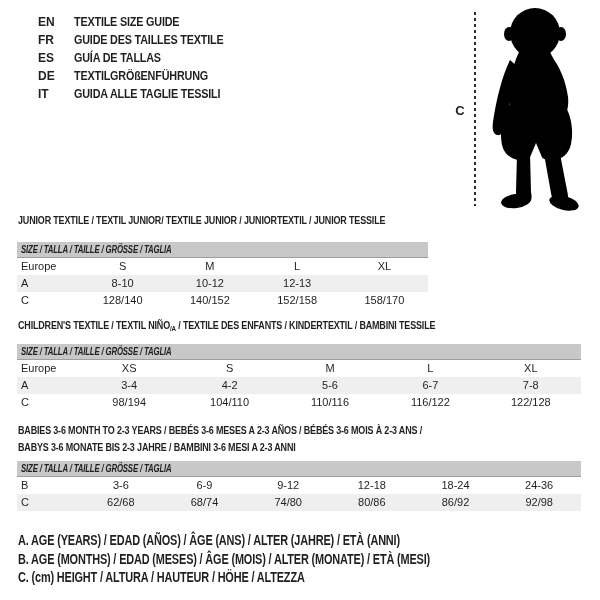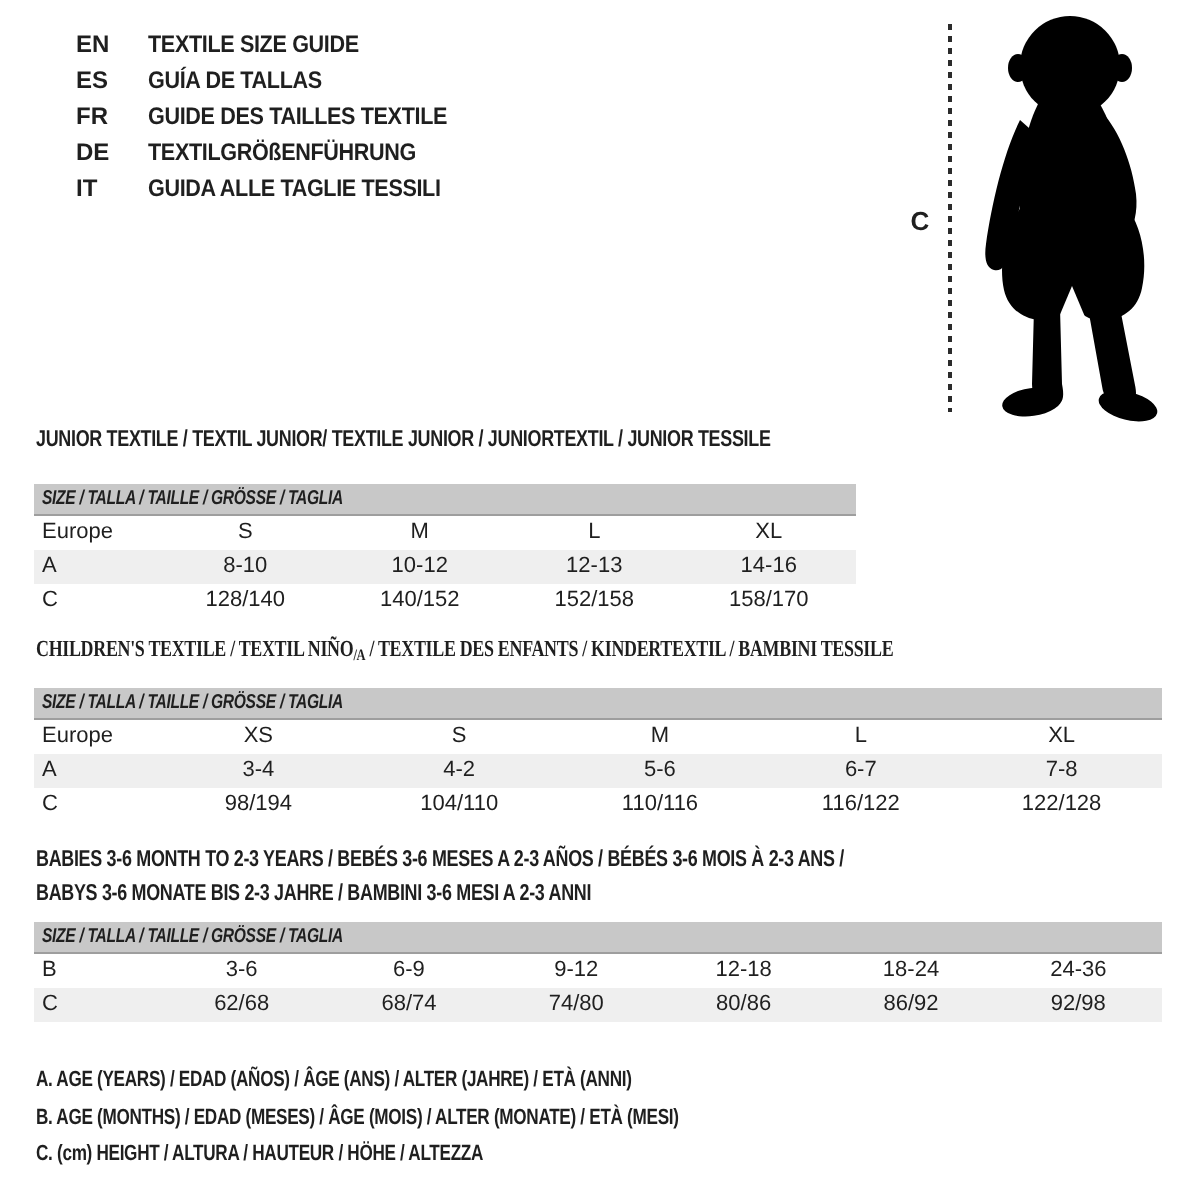--- a/index.html
+++ b/index.html
@@ -39,44 +39,44 @@
   .cols4 .trow{grid-template-columns:62px repeat(4,1fr);}
   .cols5 .trow{grid-template-columns:62px repeat(5,1fr);}
   .cols6 .trow{grid-template-columns:62px repeat(6,1fr);}
   .tcell{text-align:center;overflow:hidden;}
   .tcell.first{text-align:left;padding-left:4px;}
 
   .t-junior{top:242px;width:411px;}
   .t-children{top:344px;width:564px;}
   .t-babies{top:461px;width:564px;}
   .title-junior{top:212px;}
-  .title-children{top:317px;font-family:Liberation Serif, serif;}
+  .title-children{top:317px;}
   .title-babies{top:422px;}
 
   
   .legend{position:absolute;left:18px;top:531px;}
-  .legend-line{height:18.5px;line-height:18.5px;font-size:11px;font-weight:bold;white-space:nowrap;}
+  .legend-line{height:18.5px;line-height:18.5px;font-size:14px;font-weight:bold;white-space:nowrap;}
 </style>
 </head>
 <body>
 
 <div class="canvas">
 
   <div class="lang-block">
     <div class="lang-row">
       <span class="lang-code">EN</span>
       <span class="cond90">TEXTILE SIZE GUIDE</span>
     </div>
     <div class="lang-row">
+      <span class="lang-code">FR</span>
+      <span class="cond90">GUIDE DES TAILLES TEXTILE</span>
+    </div>
+    <div class="lang-row">
       <span class="lang-code">ES</span>
       <span class="cond90">GUÍA DE TALLAS</span>
-    </div>
-    <div class="lang-row">
-      <span class="lang-code">FR</span>
-      <span class="cond90">GUIDE DES TAILLES TEXTILE</span>
     </div>
     <div class="lang-row">
       <span class="lang-code">DE</span>
       <span class="cond90">TEXTILGRÖßENFÜHRUNG</span>
     </div>
     <div class="lang-row">
       <span class="lang-code">IT</span>
       <span class="cond90">GUIDA ALLE TAGLIE TESSILI</span>
     </div>
   </div>
@@ -112,21 +112,20 @@
         <div class="tcell">S</div>
         <div class="tcell">M</div>
         <div class="tcell">L</div>
         <div class="tcell">XL</div>
       </div>
       <div class="trow shaded">
         <div class="tcell first">A</div>
         <div class="tcell">8-10</div>
         <div class="tcell">10-12</div>
         <div class="tcell">12-13</div>
-        <div class="tcell">14-16</div>
       </div>
       <div class="trow">
         <div class="tcell first">C</div>
         <div class="tcell">128/140</div>
         <div class="tcell">140/152</div>
         <div class="tcell">152/158</div>
         <div class="tcell">158/170</div>
       </div>
     </div>
 

